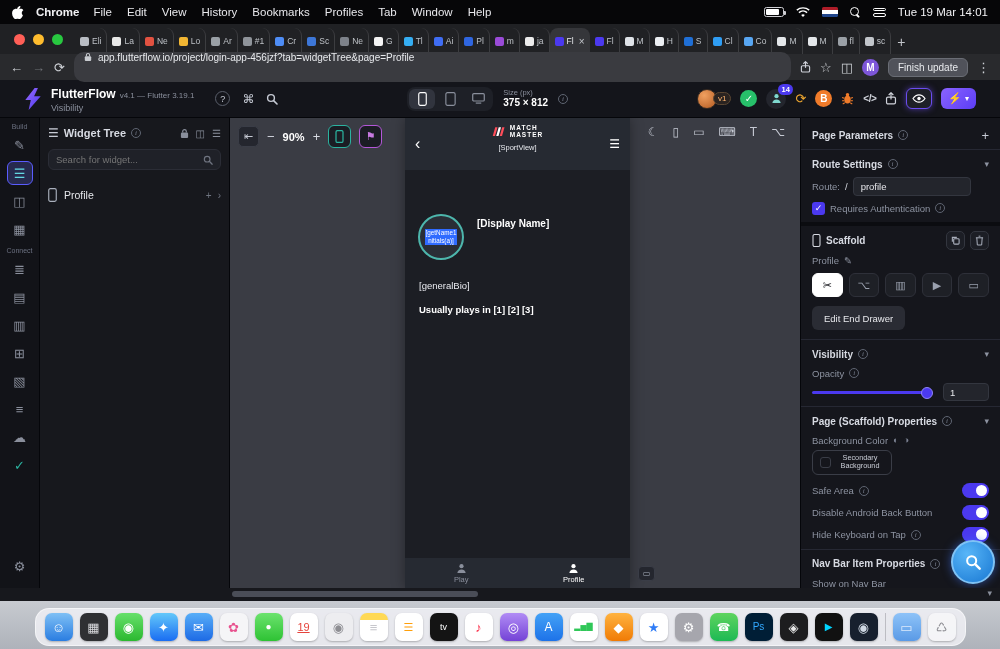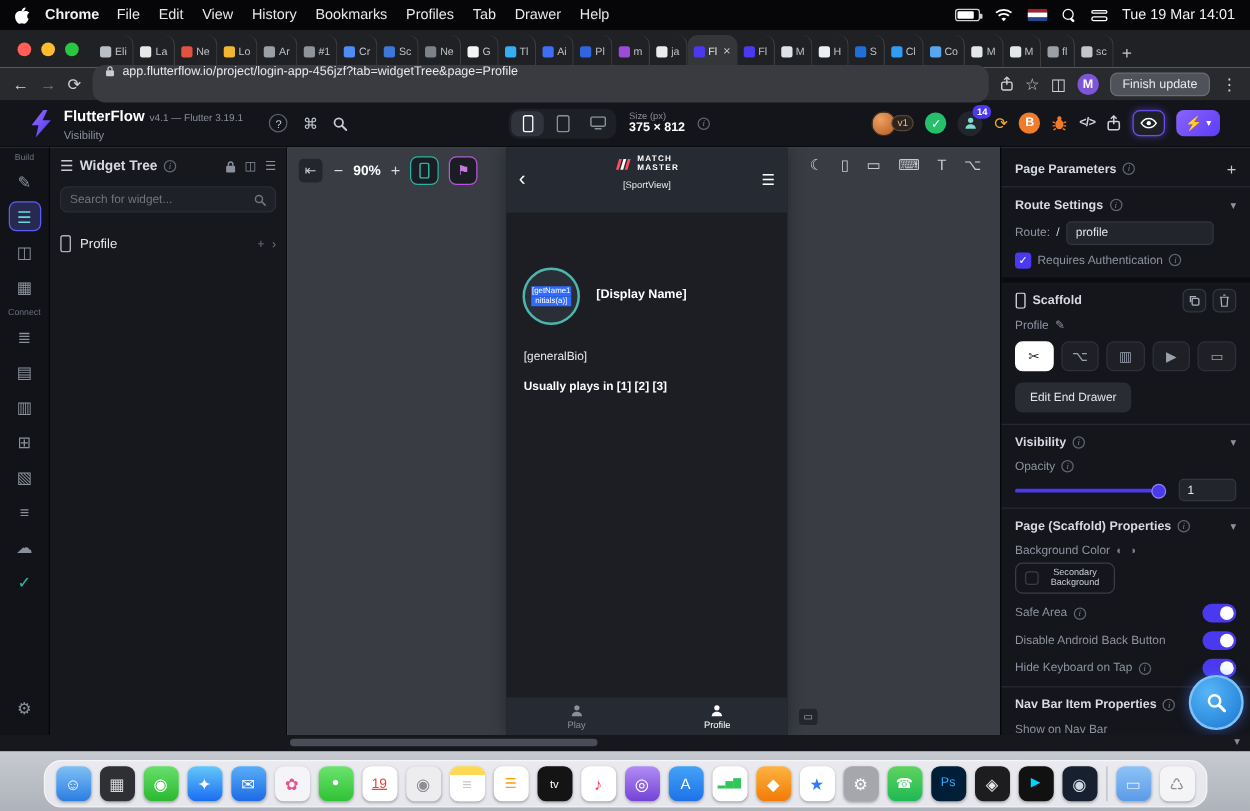--- a/index.html
+++ b/index.html
@@ -1,18 +1,18 @@
 <!DOCTYPE html>
 <html><head>
 <meta charset="utf-8">
 <style>
   * { margin:0; padding:0; box-sizing:border-box; }
   html,body { width:1000px; height:649px; overflow:hidden; background:#000;
     font-family:"Liberation Sans", sans-serif; -webkit-font-smoothing:antialiased; }
-  .screen { position:relative; width:1000px; height:649px; overflow:hidden; background:#fef9c3; }
+  .screen { position:relative; width:1000px; height:649px; overflow:hidden; background:#eab308; }
 
   
   .menubar { height:24px; background:#060608; display:flex; align-items:center; padding:0 12px;
     color:#f2f2f5; font-size:11.5px; }
   .mb-apple { display:inline-flex; width:14px; margin-right:10px; }
   .mb-app { font-weight:700; margin-right:14px; }
   .mb-items { display:flex; gap:15px; }
   .mb-item { color:#e8e8ec; }
   .mb-right { margin-left:auto; display:flex; align-items:center; gap:12px; }
   .battery { width:20px; height:10px; border:1px solid #cfcfd4; border-radius:2.5px; position:relative; }
@@ -132,21 +132,21 @@
   .ph-center { position:absolute; left:0; right:0; top:6px; display:flex; flex-direction:column; align-items:center; pointer-events:none; }
   .ph-brandrow { display:flex; align-items:center; gap:4px; }
   .ph-brandtxt { color:#fff; font-size:6.5px; font-weight:700; letter-spacing:1px; line-height:1.15; text-align:left; }
   .ph-tag { color:#e8eaef; font-size:7.5px; margin-top:4px; }
   .ph-menu { margin-left:auto; color:#fff; font-size:12px; }
   .ph-body { flex:1; position:relative; }
   .ph-avatar { position:absolute; left:13px; top:44px; width:46px; height:46px; border-radius:50%;
     border:2px solid #4db6ac; background:#2a2e36; display:flex; align-items:center; justify-content:center; }
   .ph-avtxt { text-align:center; line-height:1.2; }
   .ph-avtxt span { background:#2f6bff; color:#fff; font-size:6.3px; padding:0 1px; display:block; }
-  .ph-name { position:absolute; left:72px; top:60px; color:#fff; font-size:10px; font-weight:700; }
+  .ph-name { position:absolute; left:72px; top:48px; color:#fff; font-size:10px; font-weight:700; }
   .ph-bio { position:absolute; left:14px; top:110px; color:#e8eaef; font-size:9.5px; }
   .ph-plays { position:absolute; left:14px; top:134px; color:#fff; font-size:9.5px; font-weight:700; }
   .ph-nav { height:30px; background:#262a32; display:flex; }
   .ph-navitem { flex:1; display:flex; flex-direction:column; align-items:center; justify-content:center; gap:1px;
     color:#8a8f9c; font-size:7.5px; }
   .ph-navitem.active { color:#fff; }
   .corner-ic { position:absolute; left:408px; top:448px; width:17px; height:15px; background:#24262e;
     border:1px solid #3a3d47; border-radius:4px; color:#aab0bd; font-size:8px; display:flex; align-items:center; justify-content:center; }
 
   
@@ -214,21 +214,21 @@
     <span class="mb-app">Chrome</span>
     <span class="mb-items">
 
     <span class="mb-item">File</span>
         <span class="mb-item">Edit</span>
         <span class="mb-item">View</span>
         <span class="mb-item">History</span>
         <span class="mb-item">Bookmarks</span>
         <span class="mb-item">Profiles</span>
         <span class="mb-item">Tab</span>
-        <span class="mb-item">Drawer</span>
+        <span class="mb-item">Window</span>
         <span class="mb-item">Help</span>
       </span>
     <span class="mb-right">
       <span class="battery"></span>
       <span style="display:inline-flex;">
         <svg width="14" height="11" viewBox="0 0 14 11">
             <path d="M7 10 8.9 7.9a3.1 3.1 0 0 0-3.8 0Z" fill="#fff"></path>
             <path d="M2.9 5.6a6.2 6.2 0 0 1 8.2 0" stroke="#fff" fill="none" stroke-width="1.4"></path>
             <path d="M.8 3.1a9.6 9.6 0 0 1 12.4 0" stroke="#fff" fill="none" stroke-width="1.4"></path>
           </svg>

